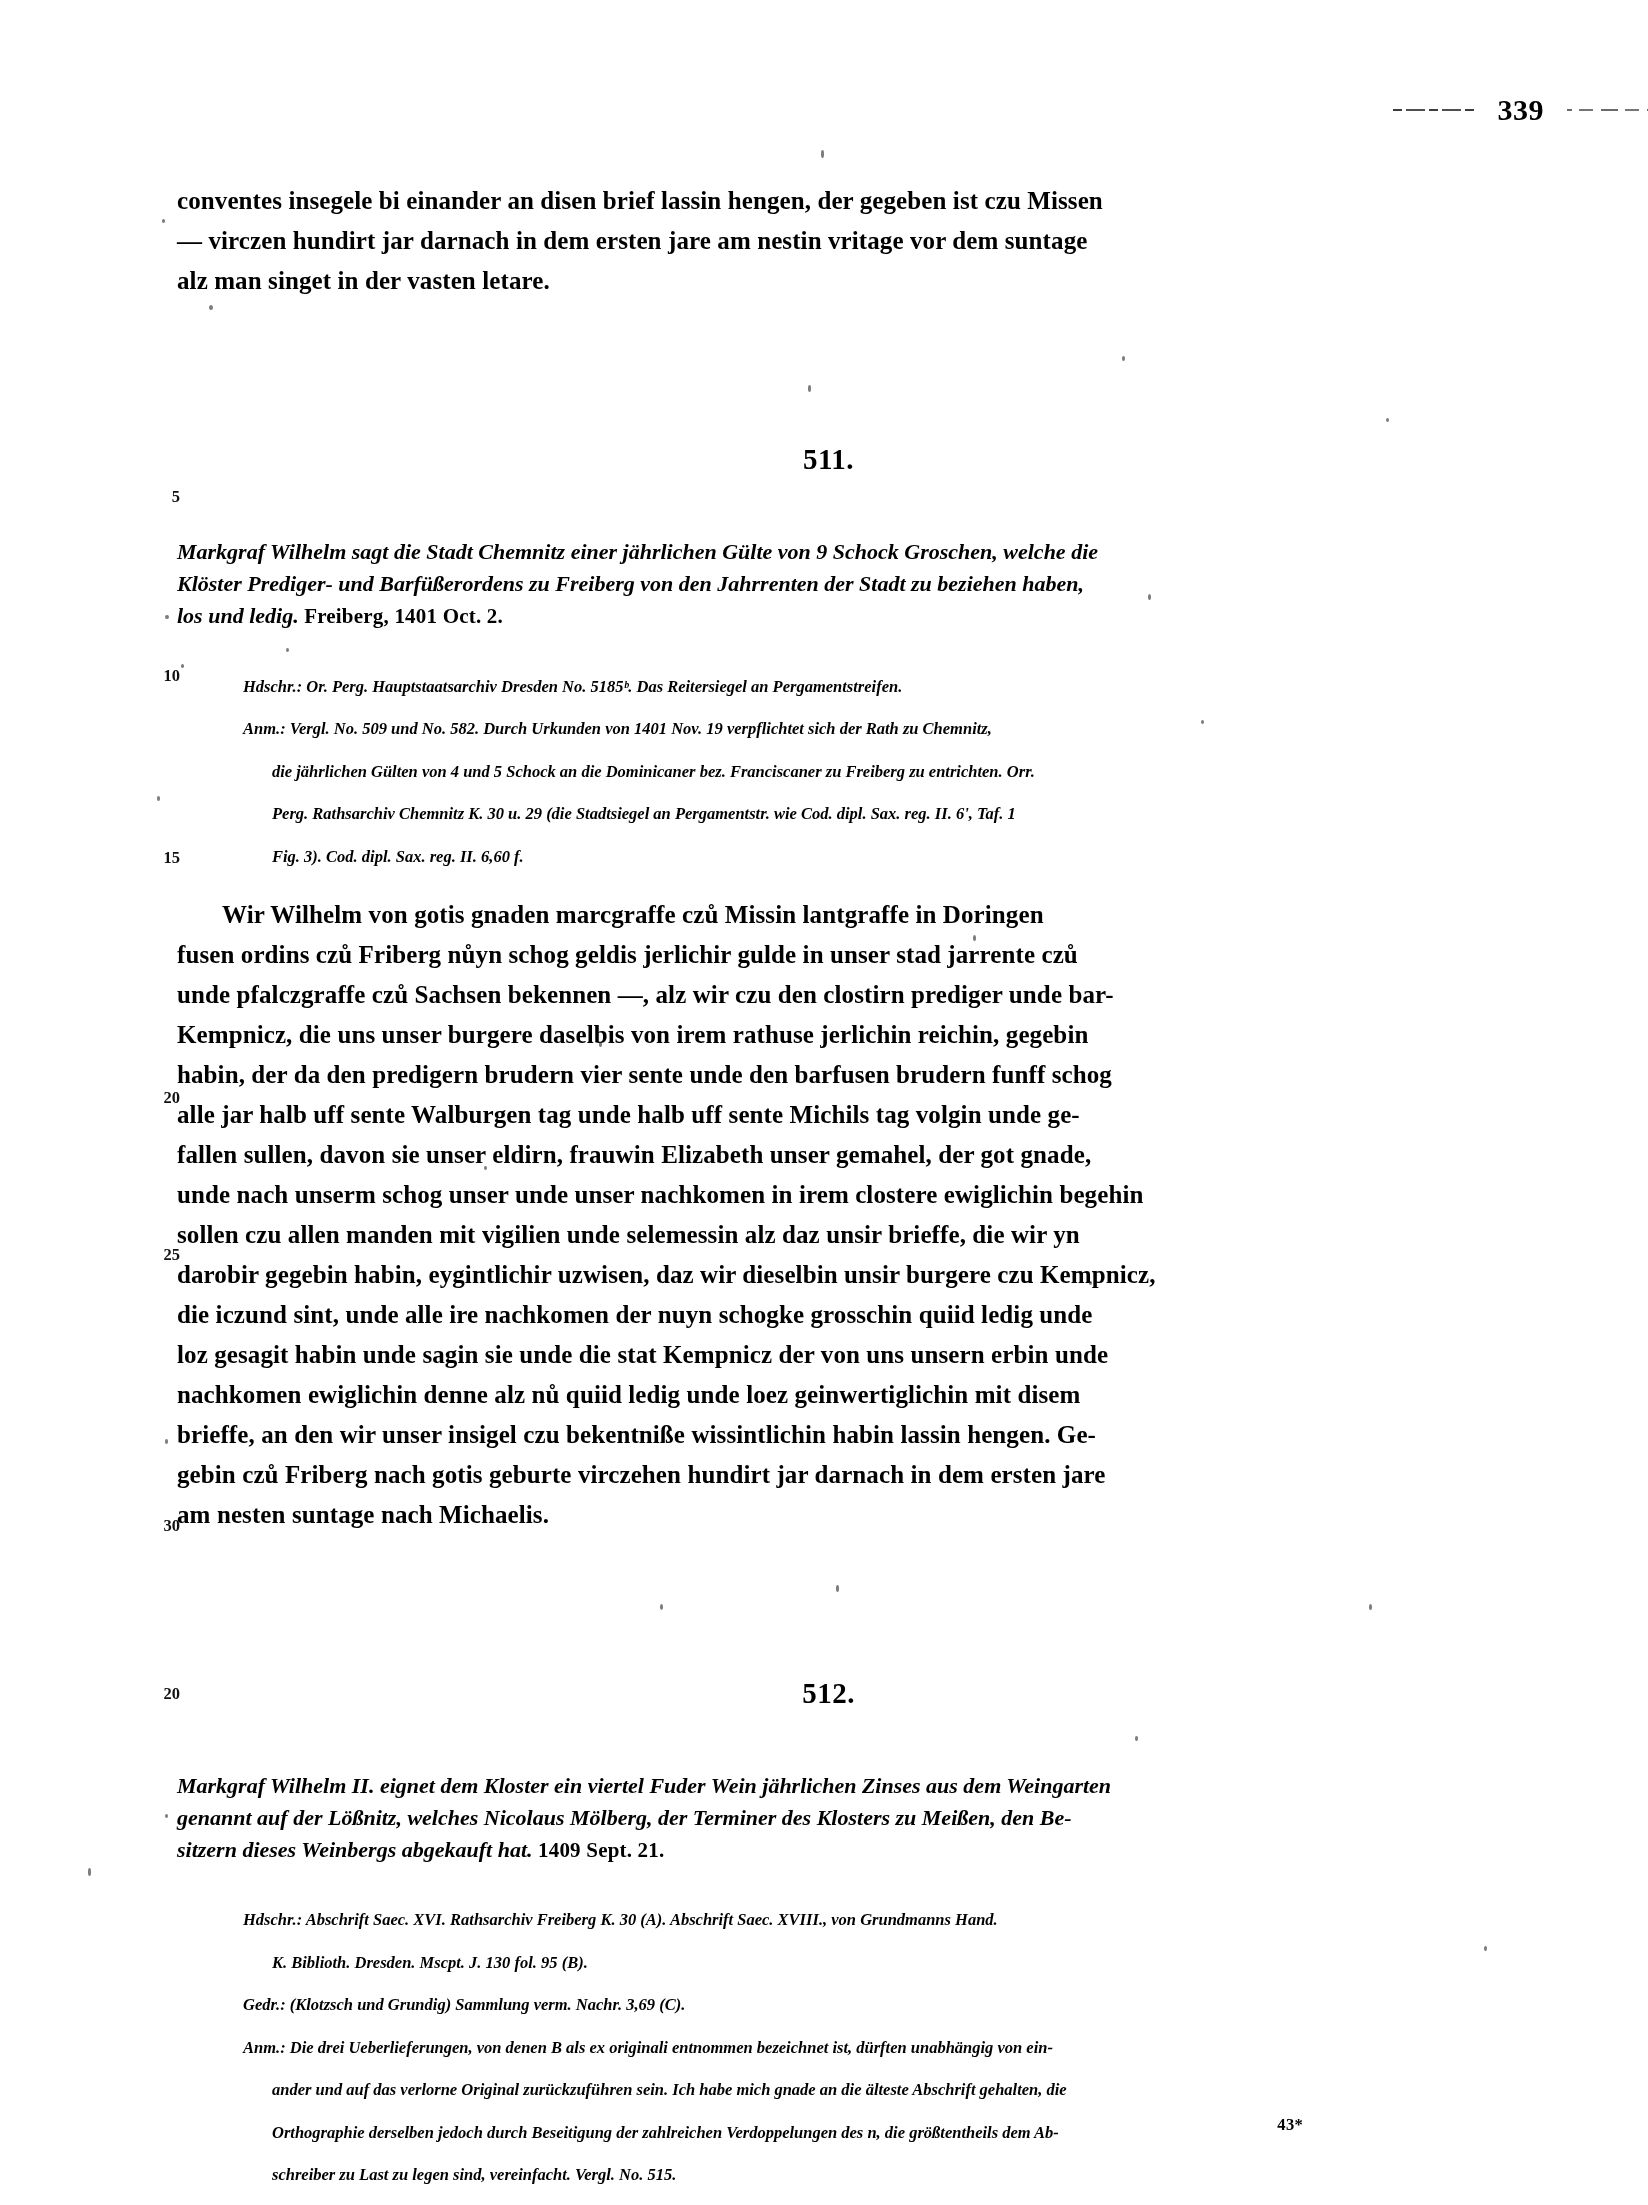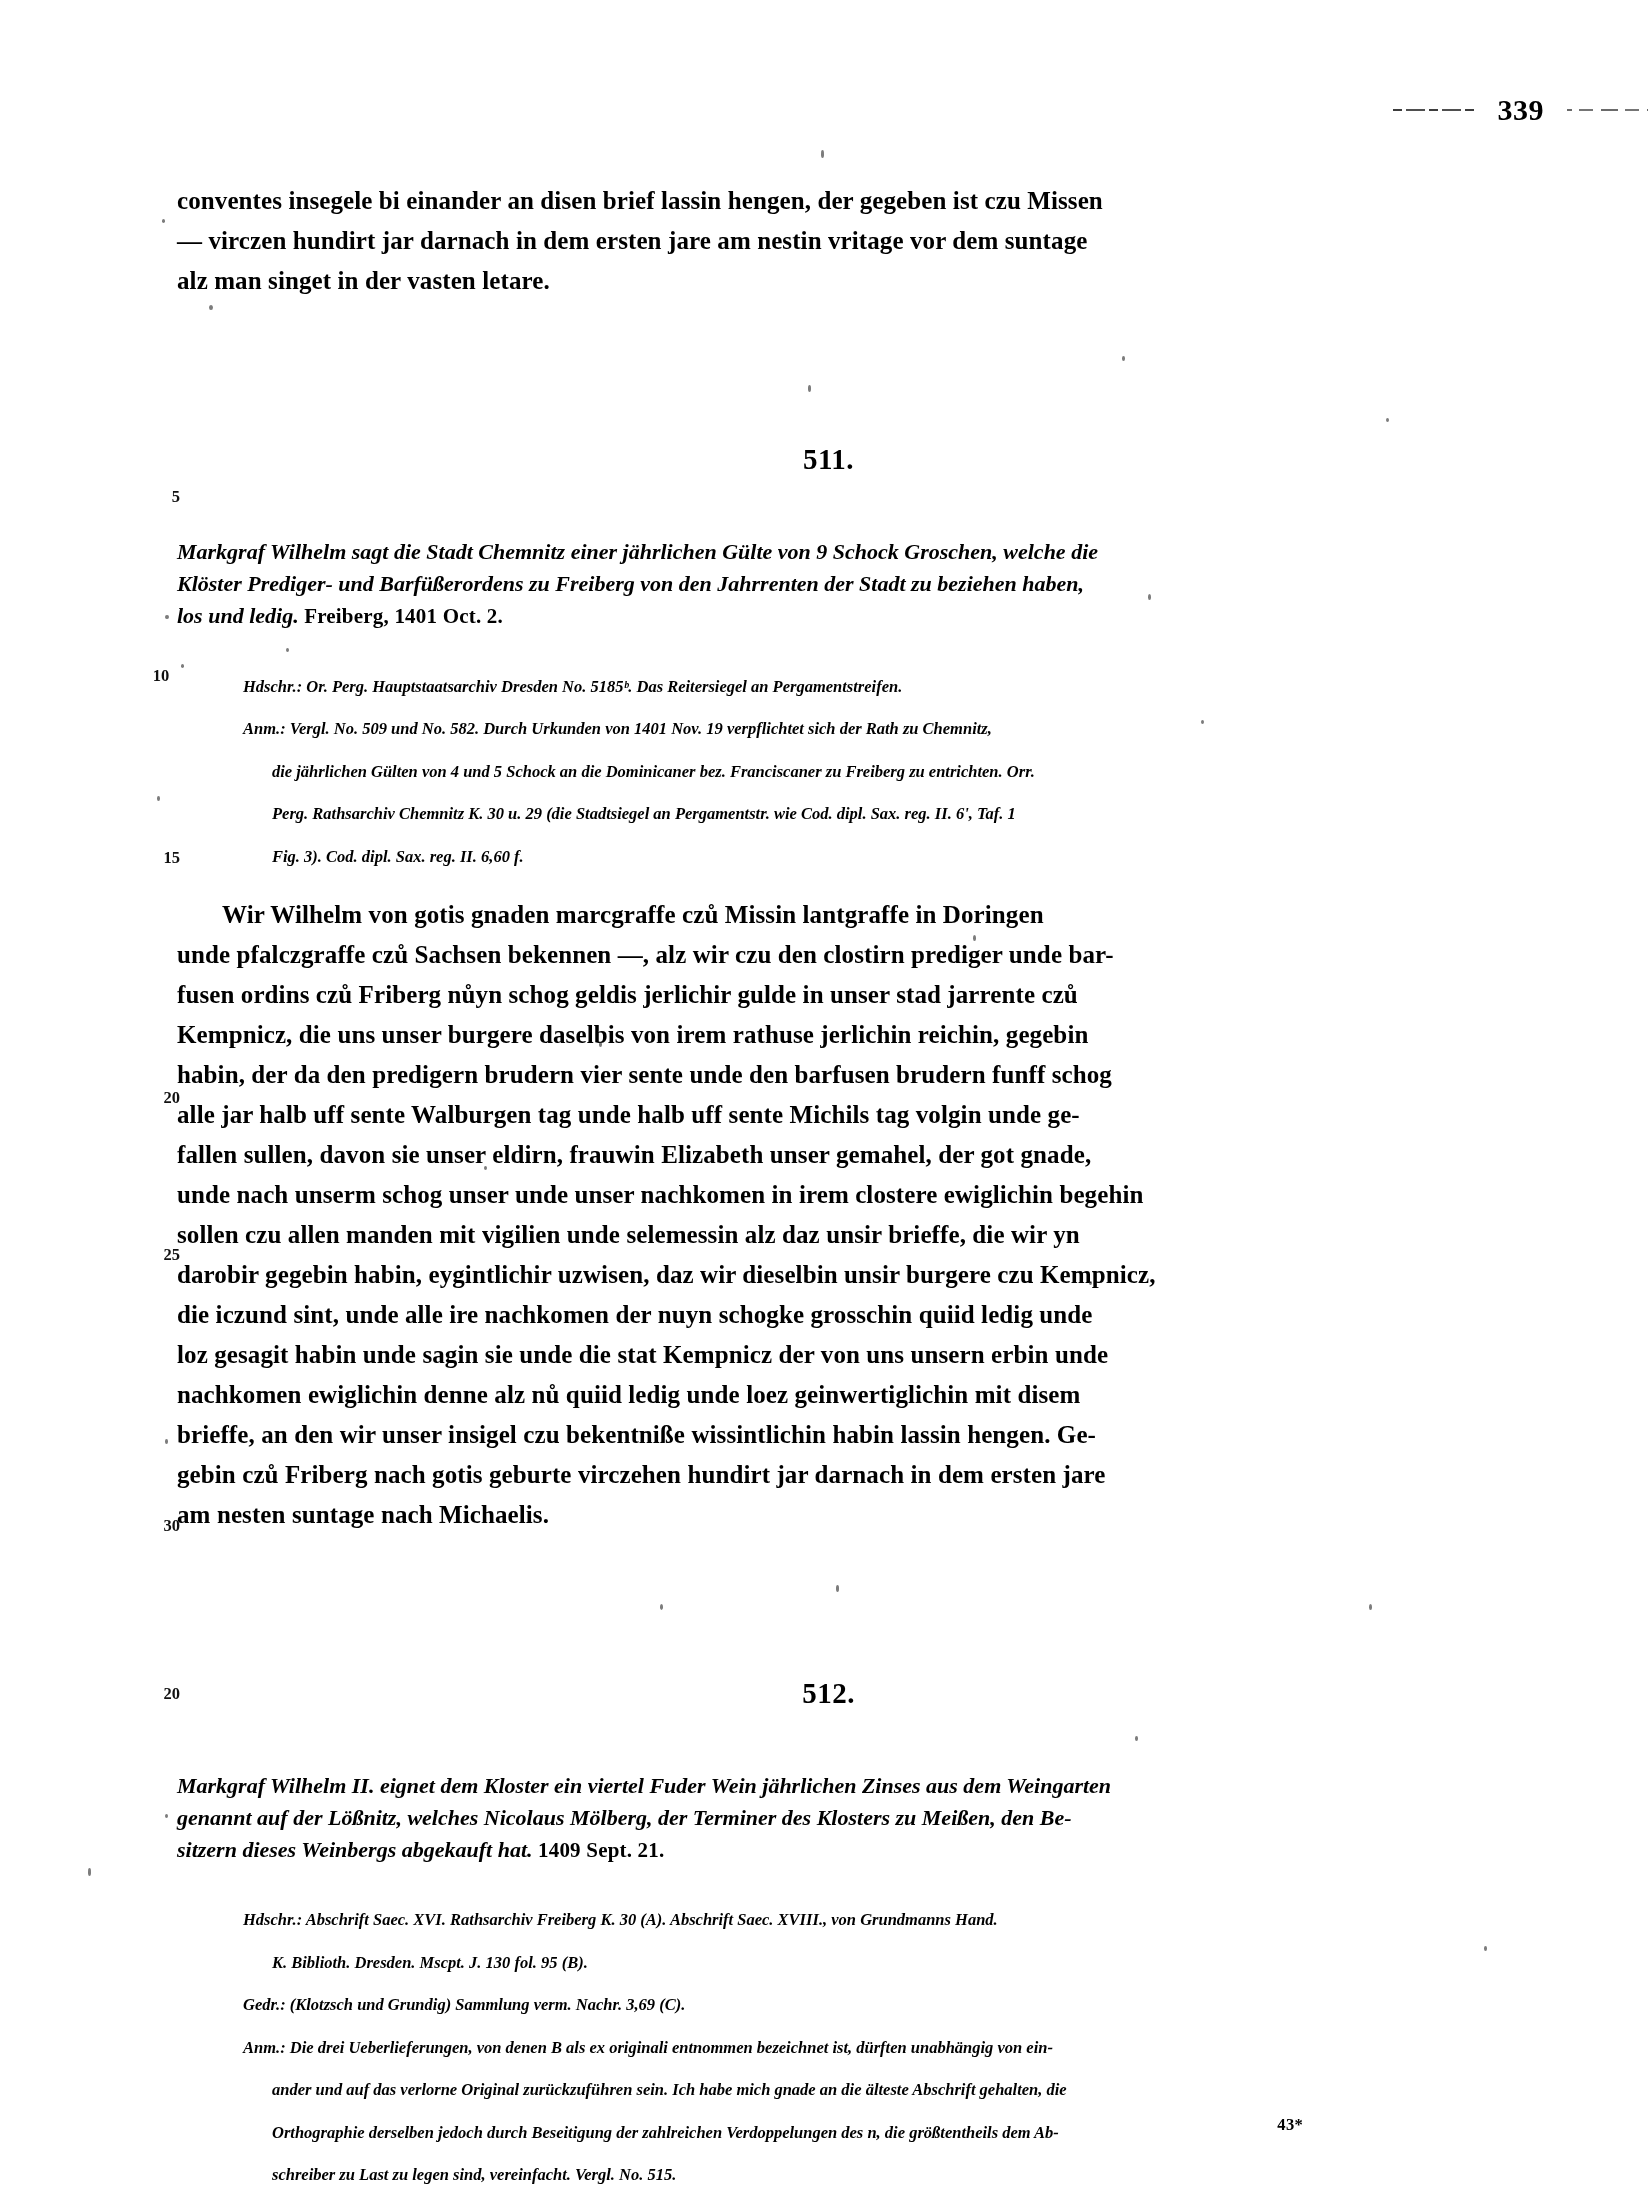--- a/index.html
+++ b/index.html
@@ -196,22 +196,22 @@
       <p class="note lead">Anm.: Vergl. No. 509 und No. 582.   Durch Urkunden von 1401 Nov. 19 verpflichtet sich der Rath zu Chemnitz,</p>
       <p class="note hang">die jährlichen Gülten von 4 und 5 Schock an die Dominicaner bez. Franciscaner zu Freiberg zu entrichten.   Orr.</p>
       <p class="note hang">Perg. Rathsarchiv Chemnitz K. 30 u. 29 (die Stadtsiegel an Pergamentstr. wie Cod. dipl. Sax. reg. II. 6', Taf. 1</p>
       <p class="note hang">Fig. 3).  Cod. dipl. Sax. reg. II. 6,60 f.</p>
     </div>
 
     <div class="spacer-sm"></div>
 
     <div class="block">
       <p class="p-body indent-first">Wir Wilhelm von gotis gnaden marcgraffe czů Missin lantgraffe in Doringen</p>
+      <p class="p-body">fusen ordins czů Friberg nůyn schog geldis jerlichir gulde in unser stad jarrente czů</p>
       <p class="p-body">unde pfalczgraffe czů Sachsen bekennen —, alz wir czu den clostirn prediger unde bar-</p>
-      <p class="p-body">fusen ordins czů Friberg nůyn schog geldis jerlichir gulde in unser stad jarrente czů</p>
       <p class="p-body">Kempnicz, die uns unser burgere daselbis von irem rathuse jerlichin reichin, gegebin</p>
       <p class="p-body">habin, der da den predigern brudern vier sente unde den barfusen brudern funff schog</p>
       <p class="p-body">alle jar halb uff sente Walburgen tag unde halb uff sente Michils tag volgin unde ge-</p>
       <p class="p-body">fallen sullen, davon sie unser eldirn, frauwin Elizabeth unser gemahel, der got gnade,</p>
       <p class="p-body">unde nach unserm schog unser unde unser nachkomen in irem clostere ewiglichin begehin</p>
       <p class="p-body">sollen czu allen manden mit vigilien unde selemessin alz daz unsir brieffe, die wir yn</p>
       <p class="p-body">darobir gegebin habin, eygintlichir uzwisen, daz wir dieselbin unsir burgere czu Kempnicz,</p>
       <p class="p-body">die iczund sint, unde alle ire nachkomen der nuyn schogke grosschin quiid ledig unde</p>
       <p class="p-body">loz gesagit habin unde sagin sie unde die stat Kempnicz der von uns unsern erbin unde</p>
       <p class="p-body">nachkomen ewiglichin denne alz nů quiid ledig unde loez geinwertiglichin mit disem</p>
@@ -244,21 +244,21 @@
       <p class="note lead">Gedr.: (Klotzsch und Grundig) Sammlung verm. Nachr. 3,69 (C).</p>
       <p class="note lead">Anm.: Die drei Ueberlieferungen, von denen B als ex originali entnommen bezeichnet ist, dürften unabhängig von ein-</p>
       <p class="note hang">ander und auf das verlorne Original zurückzuführen sein.  Ich habe mich gnade an die älteste Abschrift gehalten, die</p>
       <p class="note hang">Orthographie derselben jedoch durch Beseitigung der zahlreichen Verdoppelungen des n, die größtentheils dem Ab-</p>
       <p class="note hang">schreiber zu Last zu legen sind, vereinfacht.  Vergl. No. 515.</p>
     </div>
 
   </div>
 
   <span class="linenum" style="left:142px; top:487px;">5</span>
-  <span class="linenum" style="left:142px; top:666px;text-align:center;">10</span>
+  <span class="linenum" style="left:142px; top:666px;">10</span>
   <span class="linenum" style="left:142px; top:848px;">15</span>
   <span class="linenum" style="left:142px; top:1046px;margin-top:42px;">20</span>
   <span class="linenum" style="left:142px; top:1245px;">25</span>
   <span class="linenum" style="left:142px; top:1516px;">30</span>
   <span class="linenum" style="left:142px; top:1684px;">20</span>
 
   <span class="sig-mark">43*</span>
 
   <span class="speck" style="left:209px;  top:305px;  width:3.8px; height:5px;"></span>
   <span class="speck" style="left:162px;  top:219px;  width:3.3px; height:3.8px;"></span>

